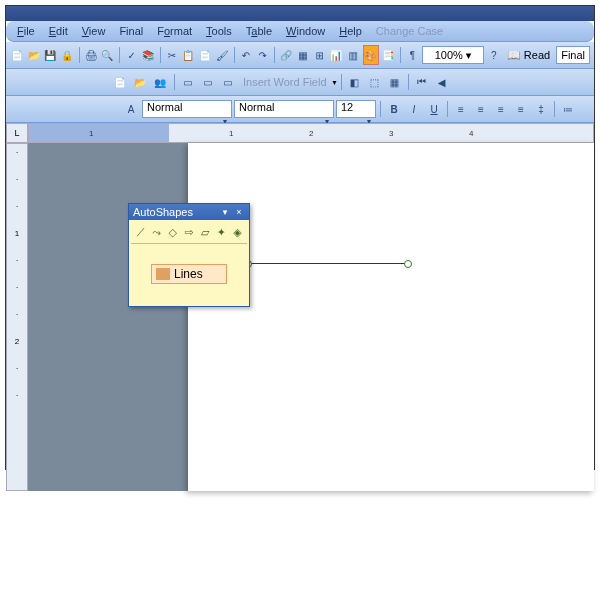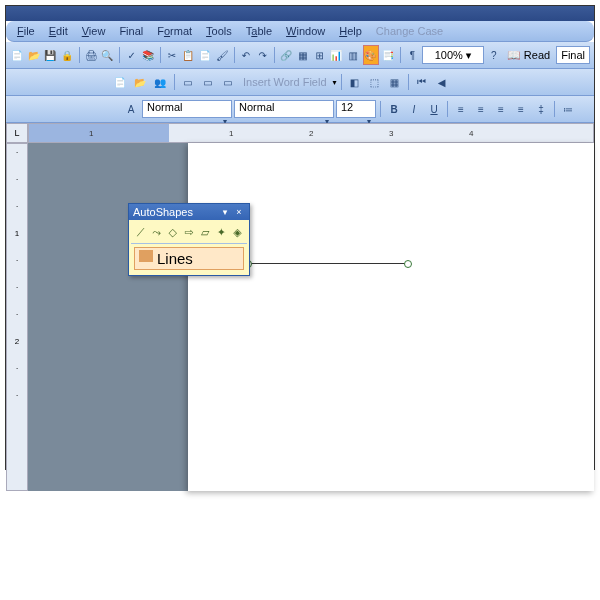--- a/index.html
+++ b/index.html
@@ -217,27 +217,28 @@
     width: 17px; height: 17px;
     display: flex;
     align-items: center;
     justify-content: center;
     font-size: 11px;
     cursor: pointer;
     color: #4a6a2a;
   }
   .lines-btn {
     display: flex;
+    align-items: center;
     gap: 4px;
     padding: 2px 4px;
     border: 1px solid #e0a060;
     background: #ffe8c8;
-    margin: 3px;
+    margin: 20px;
     cursor: pointer;
-    font-size: 15px;
+    font-size: 12px;
   }
   .lines-icon {
     width: 14px; height: 12px;
     background: #e0a060;
     position: relative;
   }
 </style>
 </head>
 <body>
 

